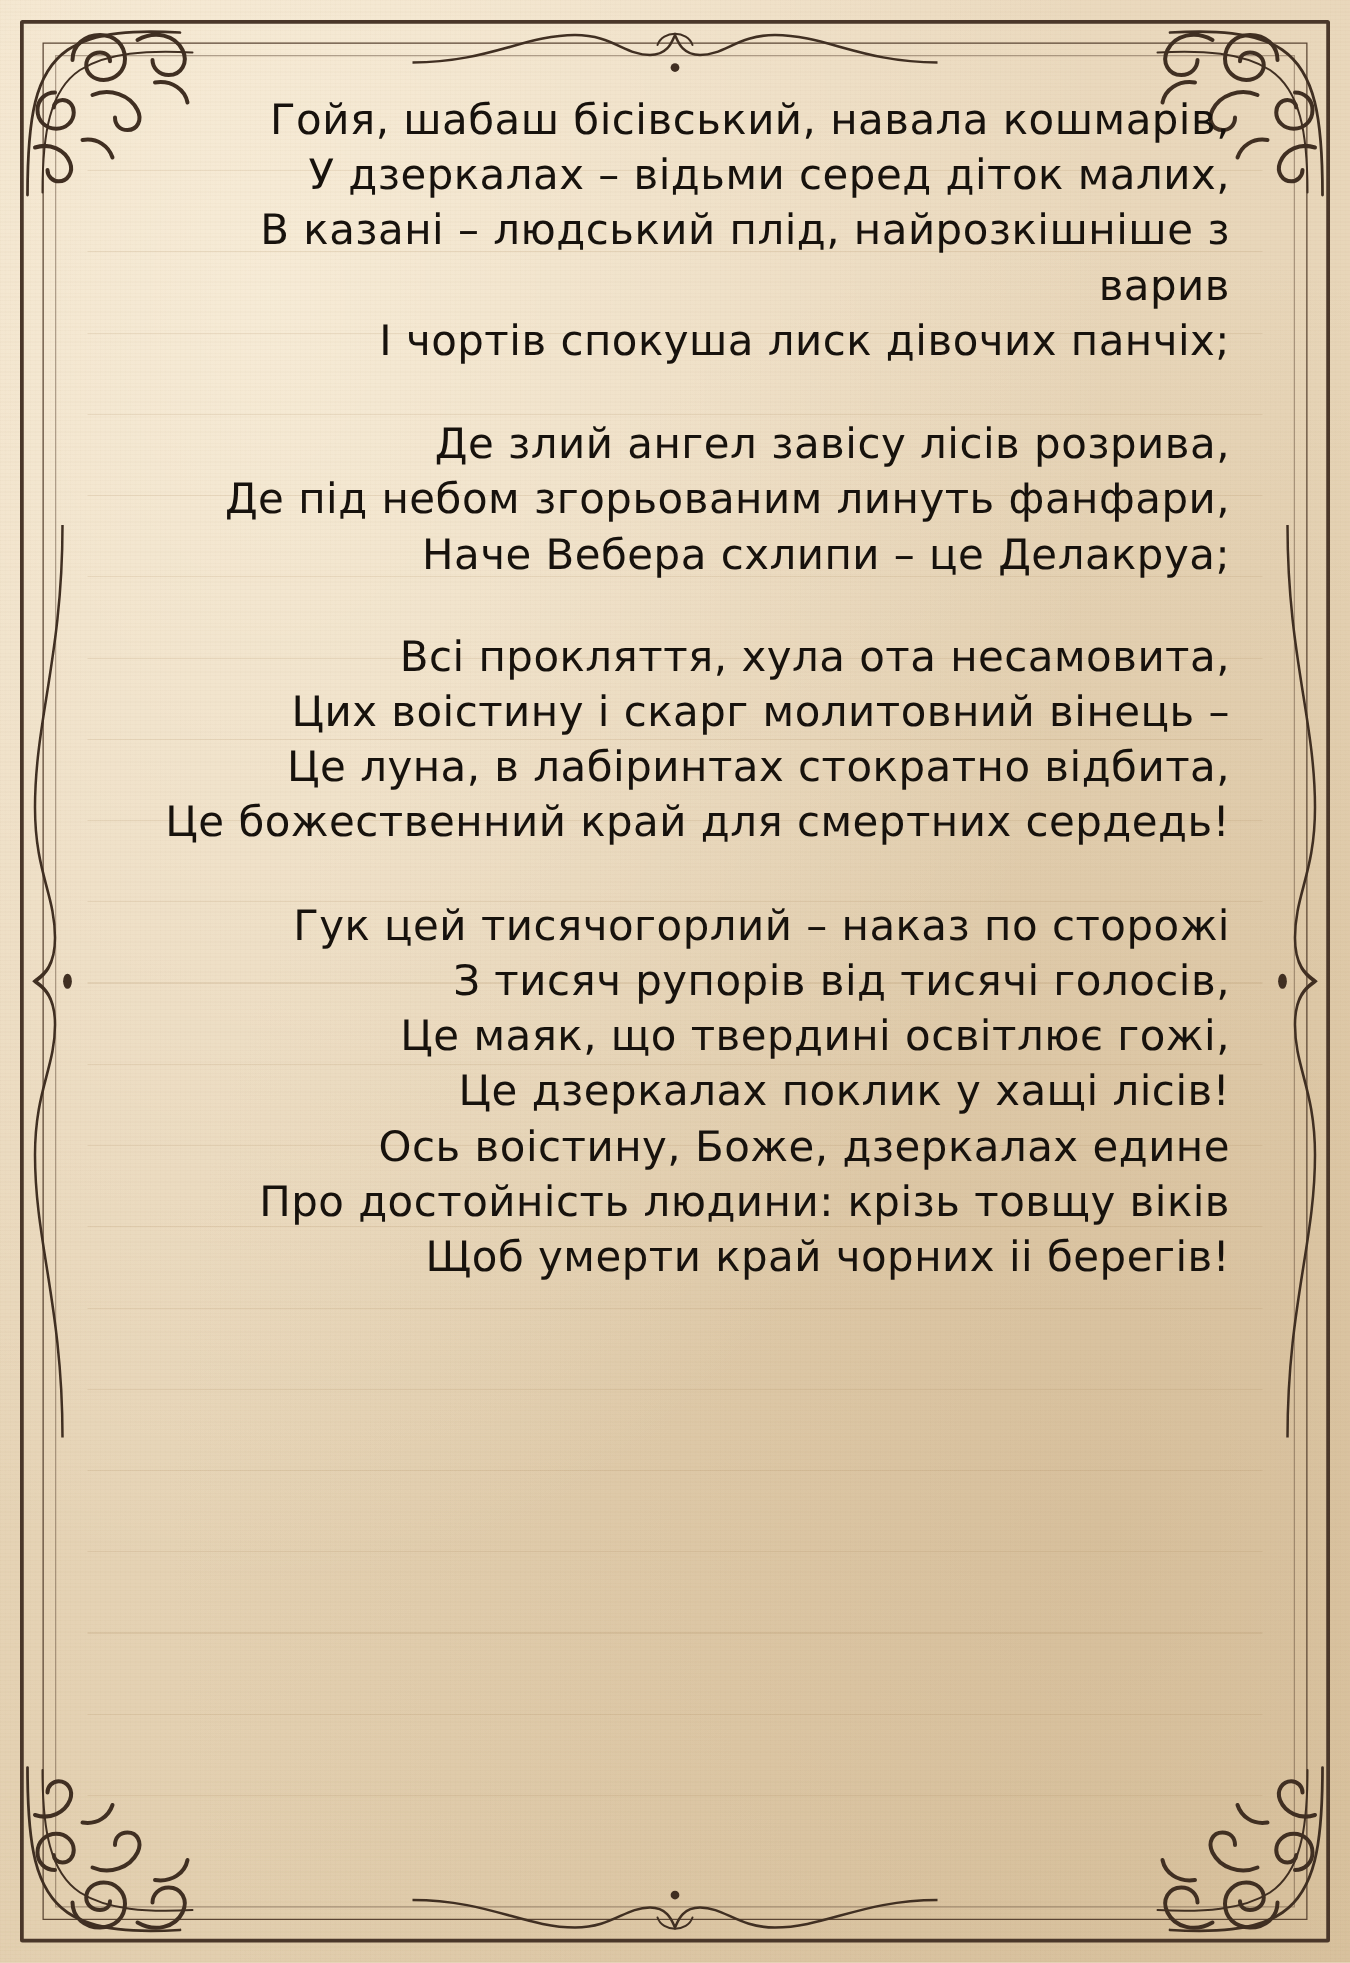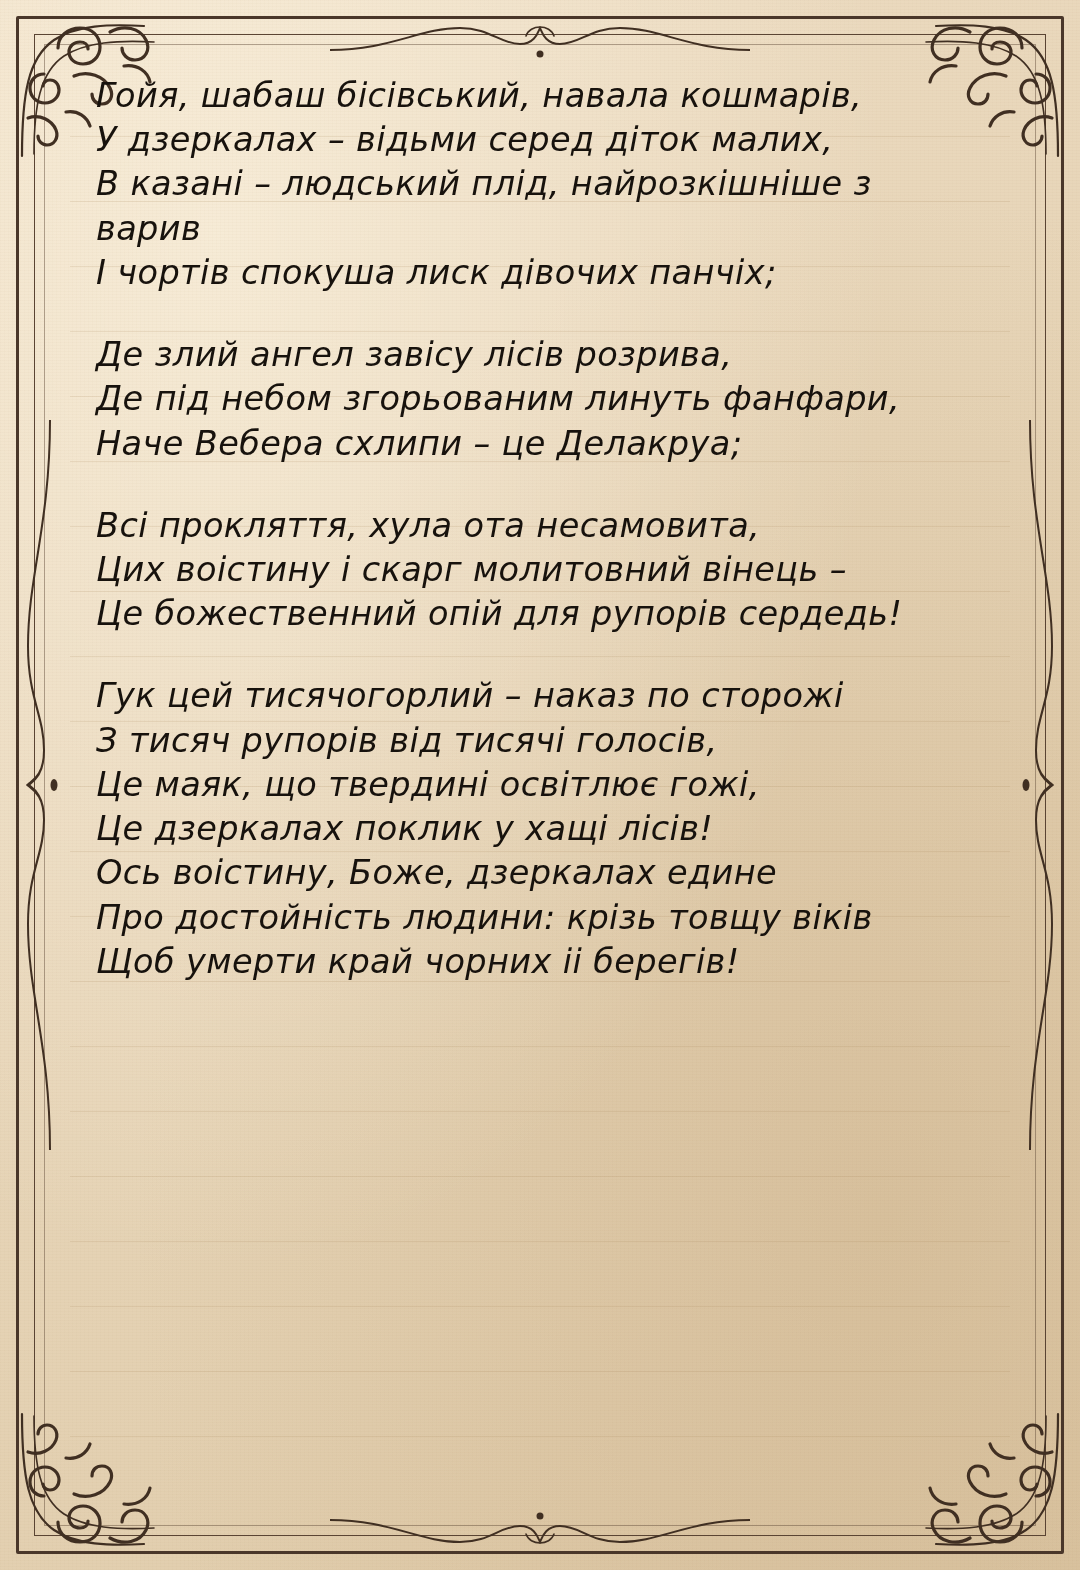--- a/index.html
+++ b/index.html
@@ -94,26 +94,25 @@
   .edge-bottom { left: 330px; right: 330px; bottom: 10px; height: 54px; transform: scaleY(-1); }
   .edge-left   { top: 420px; bottom: 420px; left: 10px;  width: 54px; }
   .edge-right  { top: 420px; bottom: 420px; right: 10px; width: 54px; transform: scaleX(-1); }
 
   
   .poem {
     position: absolute;
     left: 96px;
     right: 96px;
     top: 74px;
-    text-align: left;
+    text-align: right;
     color: #17120d;
     font-size: 33.5px;
     line-height: 1.32;
     letter-spacing: 0.4px;
-    font-style: italic;
   }
   .stanza { margin: 0 0 38px 0; }
   .stanza:last-child { margin-bottom: 0; }
   .line {
     margin: 0;
     white-space: pre-wrap;
   }
 </style>
 </head>
 <body>
@@ -218,21 +217,22 @@
 
     <div class="stanza">
       <p class="line">Де злий ангел завісу лісів розрива,</p>
       <p class="line">Де під небом згорьованим линуть фанфари,</p>
       <p class="line">Наче Вебера схлипи – це Делакруа;</p>
     </div>
 
     <div class="stanza">
       <p class="line">Всі прокляття, хула ота несамовита,</p>
       <p class="line">Цих воістину і скарг молитовний вінець –</p>
-      <p class="line">Це божественний опій для рупорів сердедь!</p>
+      <p class="line">Це луна, в лабіринтах стократно відбита,</p>
+      <p class="line">Це божественний край для смертних сердедь!</p>
     </div>
 
     <div class="stanza">
       <p class="line">Гук цей тисячогорлий – наказ по сторожі</p>
       <p class="line">З тисяч рупорів від тисячі голосів,</p>
       <p class="line">Це маяк, що твердині освітлює гожі,</p>
       <p class="line">Це дзеркалах поклик у хащі лісів!</p>
       <p class="line">Ось воістину, Боже, дзеркалах едине</p>
       <p class="line">Про достойність людини: крізь товщу віків</p>
       <p class="line">Щоб умерти край чорних іі берегів!</p>

